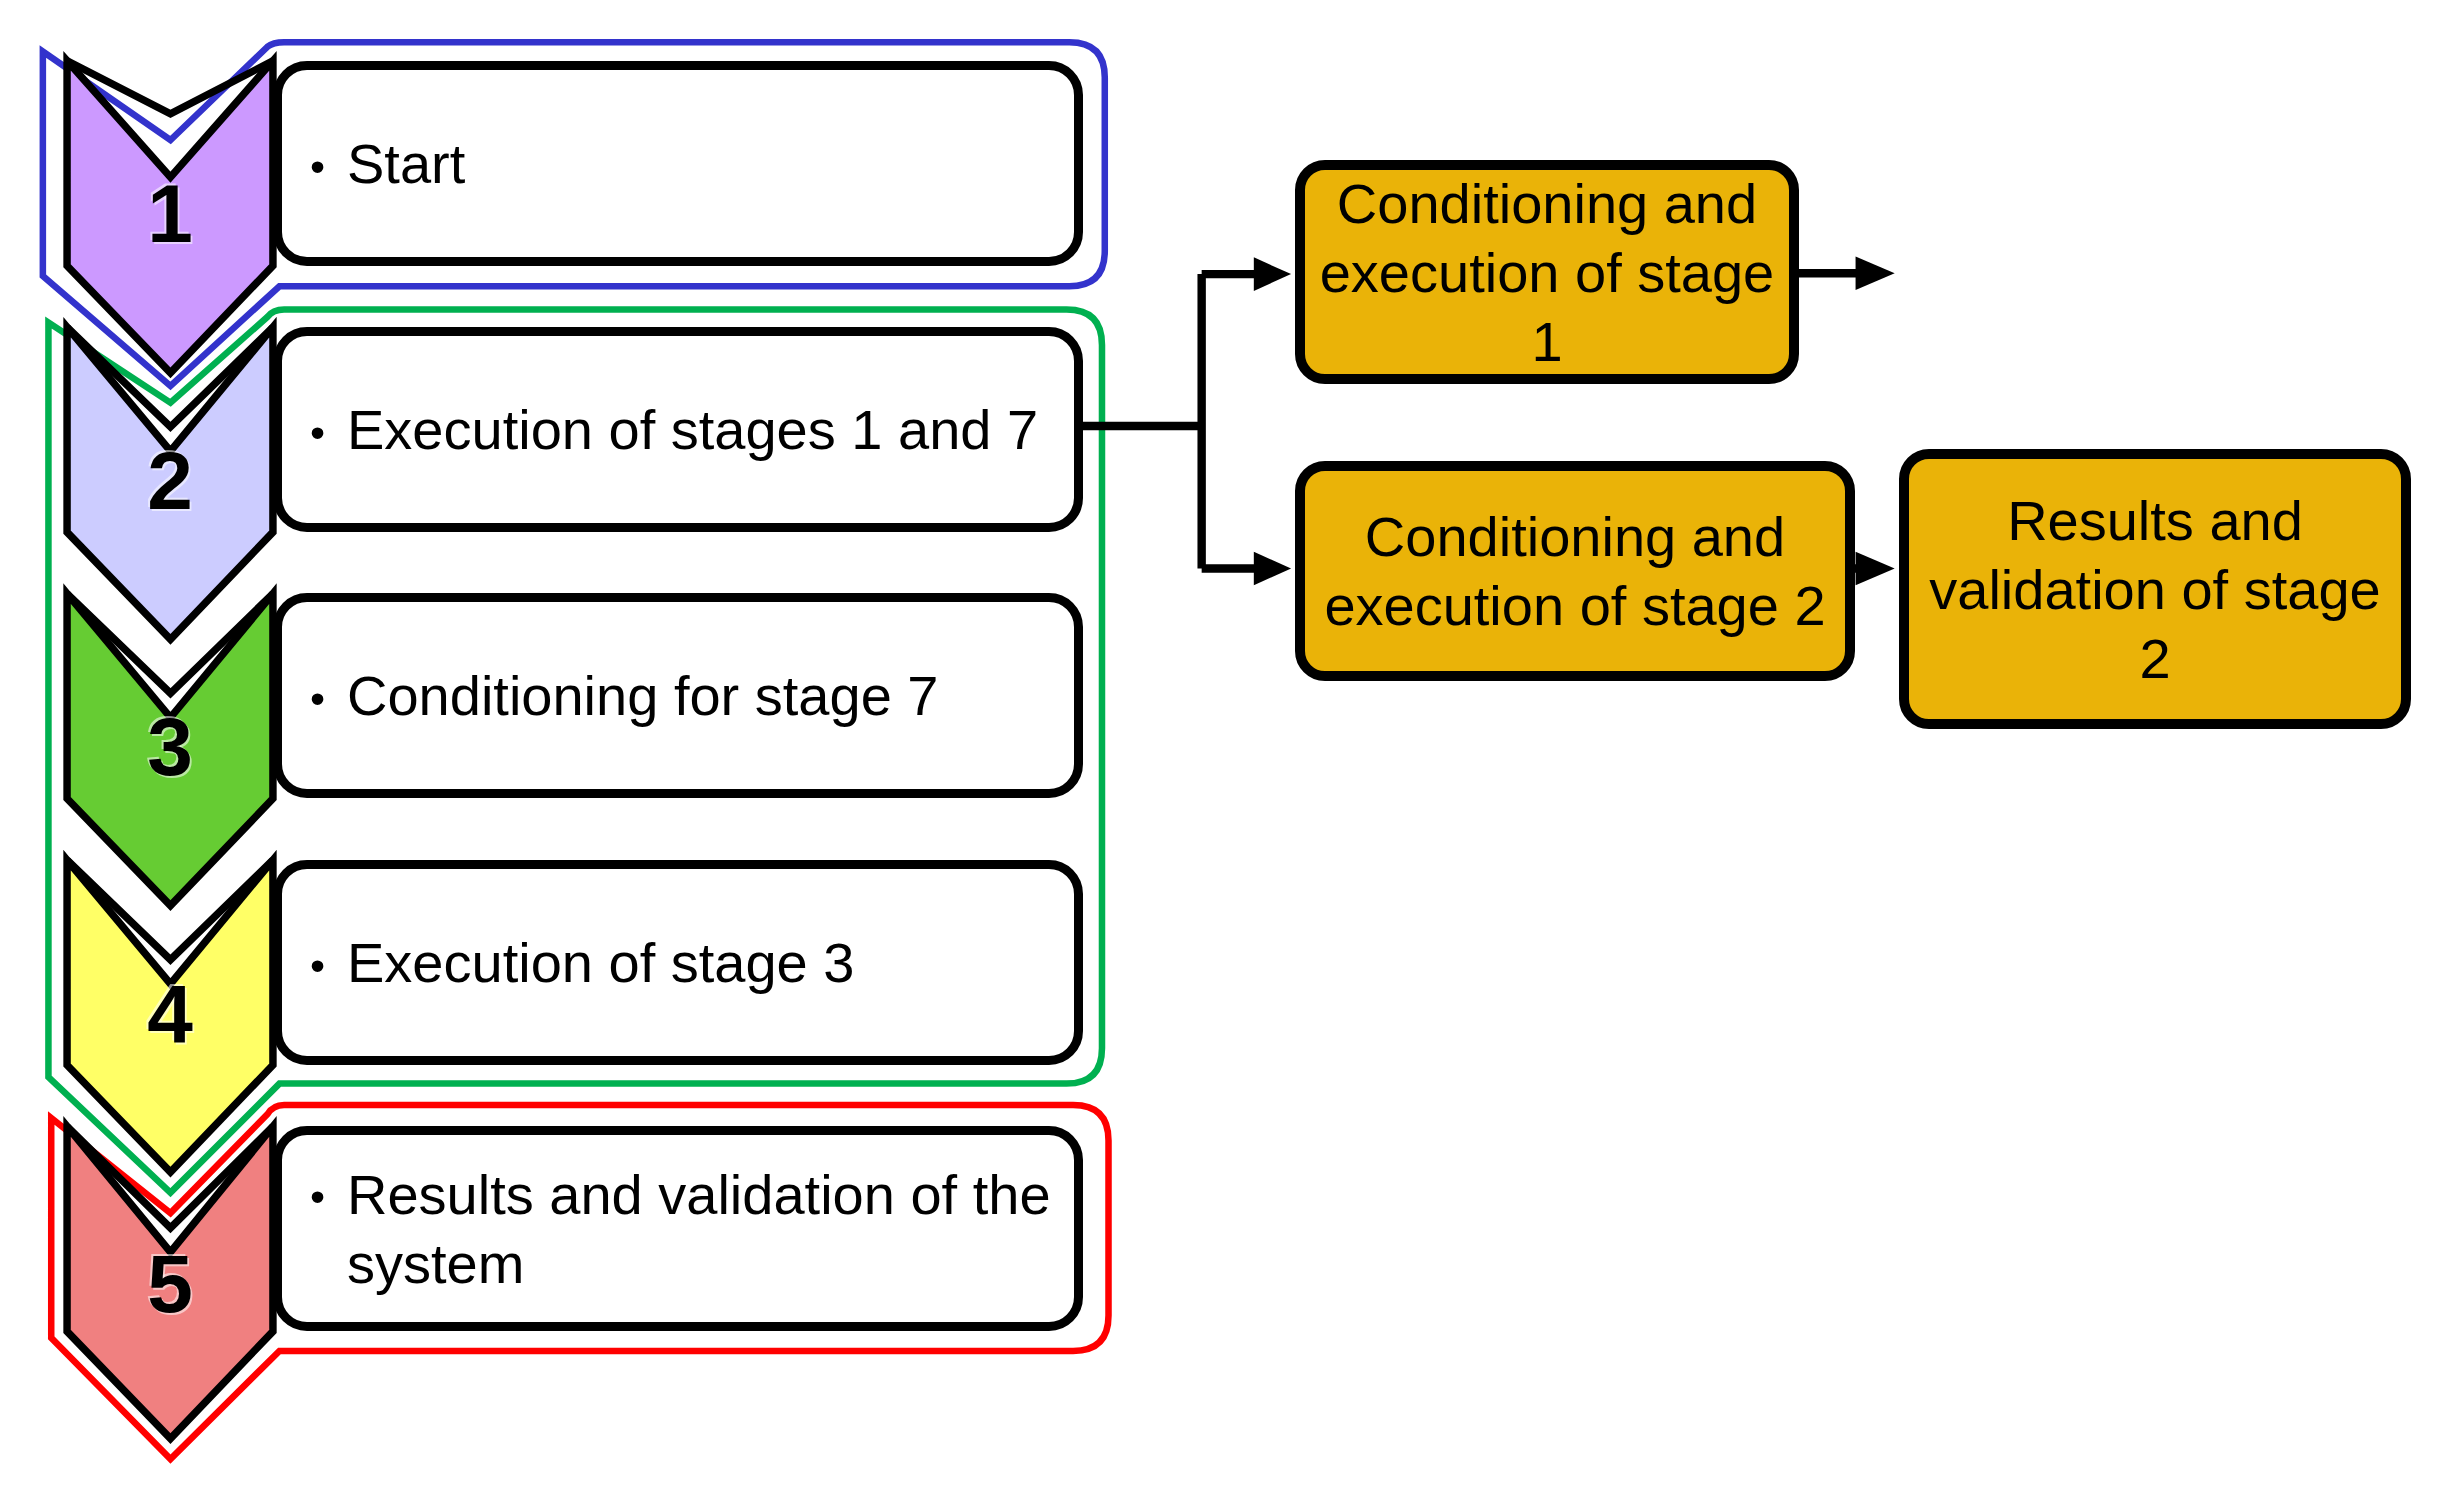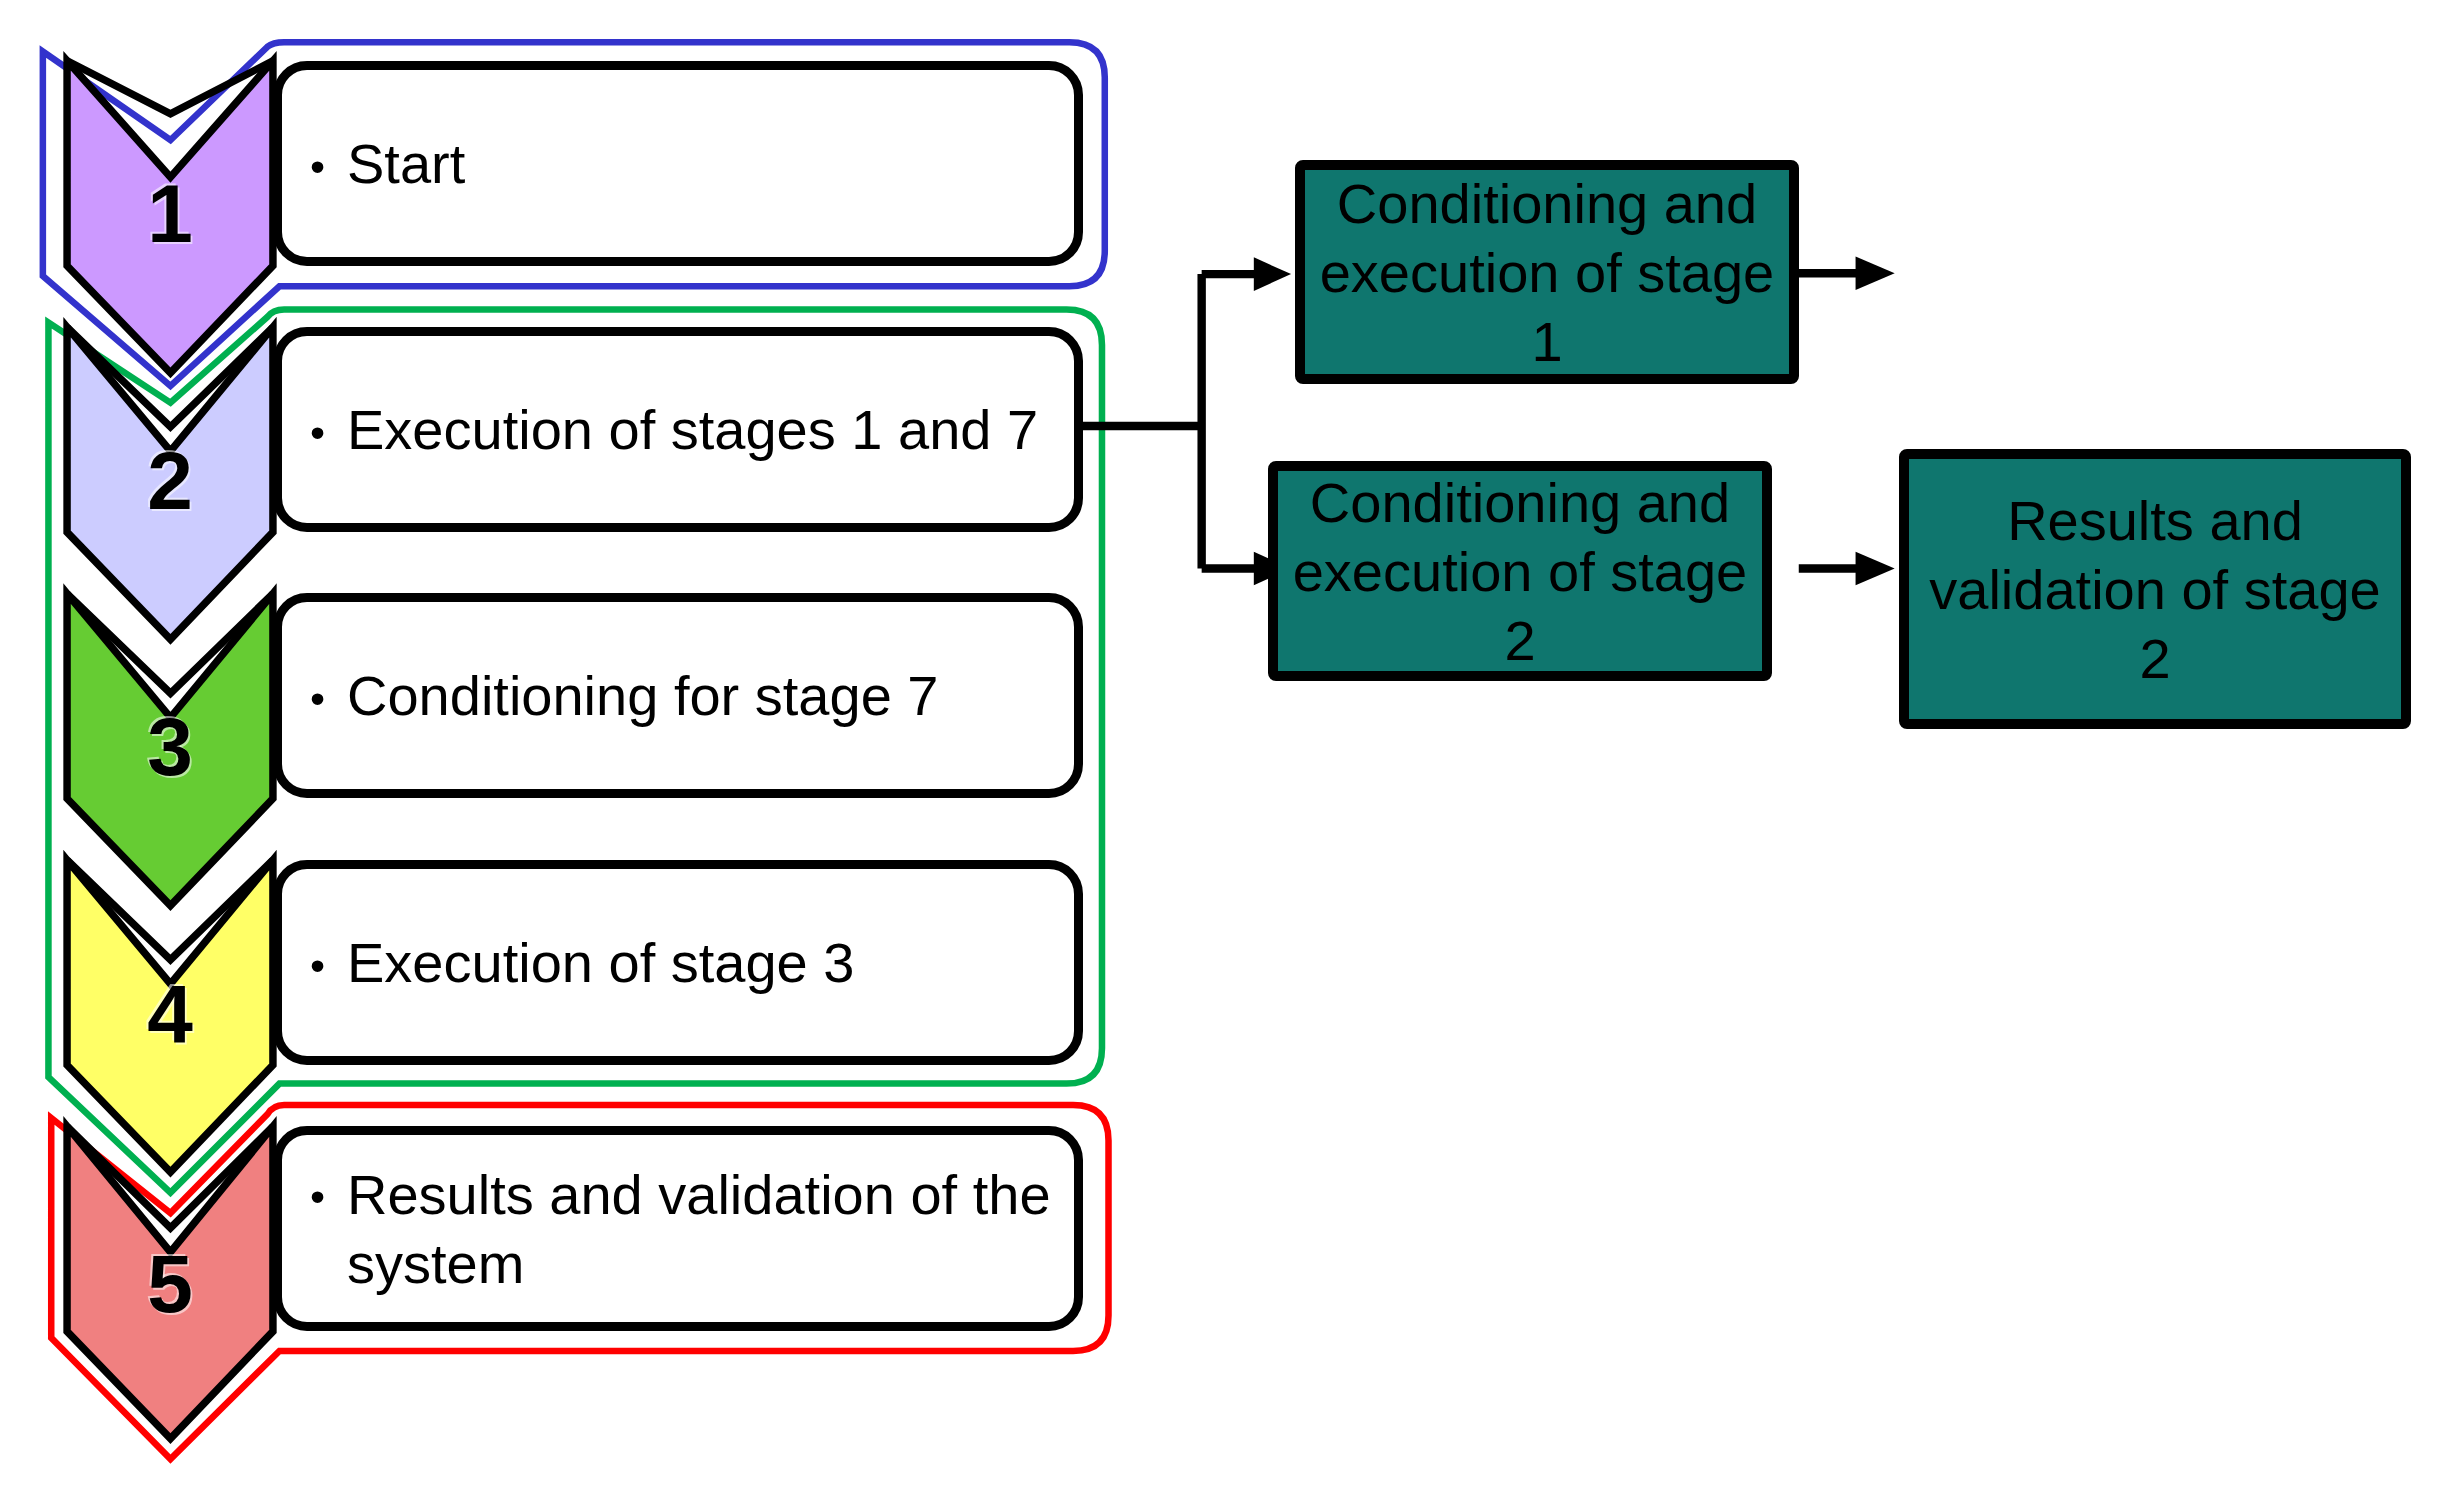--- a/index.html
+++ b/index.html
@@ -21,27 +21,27 @@
   
   .num{
     position:absolute;left:170px;transform:translate(-50%,-50%);
     font-size:82px;font-weight:bold;
     text-shadow:1.9px 1.9px 0 rgba(255,255,255,.55), -1.9px -1.9px 0 rgba(255,255,255,.55);
   }
   .n1{top:214px}.n2{top:481px}.n3{top:747px}.n4{top:1014px}.n5{top:1284px}
 
   
   .rbox{
-    position:absolute;background:#0f766e;border:10.2px solid #000;border-radius:8px;
+    position:absolute;background:#eab308;border:10.2px solid #000;border-radius:30px;
     box-sizing:border-box;display:flex;align-items:center;justify-content:center;
     text-align:center;font-size:56px;line-height:69px;padding:0 13px;
   }
   .ra{left:1295px;top:160px;width:504px;height:224px}
   .rb{left:1899px;top:161px;width:512px;height:227px}
-  .rc{left:1268px;top:461px;width:504px;height:220px}
+  .rc{left:1295px;top:461px;width:560px;height:220px}
   .rd{left:1899px;top:449px;width:512px;height:280px}
 </style>
 </head>
 <body>
 
 <div class="stage">
 
   <svg class="layer" viewBox="0 0 2643 1599" xmlns="http://www.w3.org/2000/svg">
 
     <path d="M 46 296 L 46 55 L 183 150 L 287 50 Q 293 45 305 45 L 1148 45 Q 1186 45 1186 83 L 1186 269 Q 1186 307 1148 307 L 300 307 L 183 414 L 46 296 Z" fill="none" stroke="#3333CC" stroke-width="7"></path>

